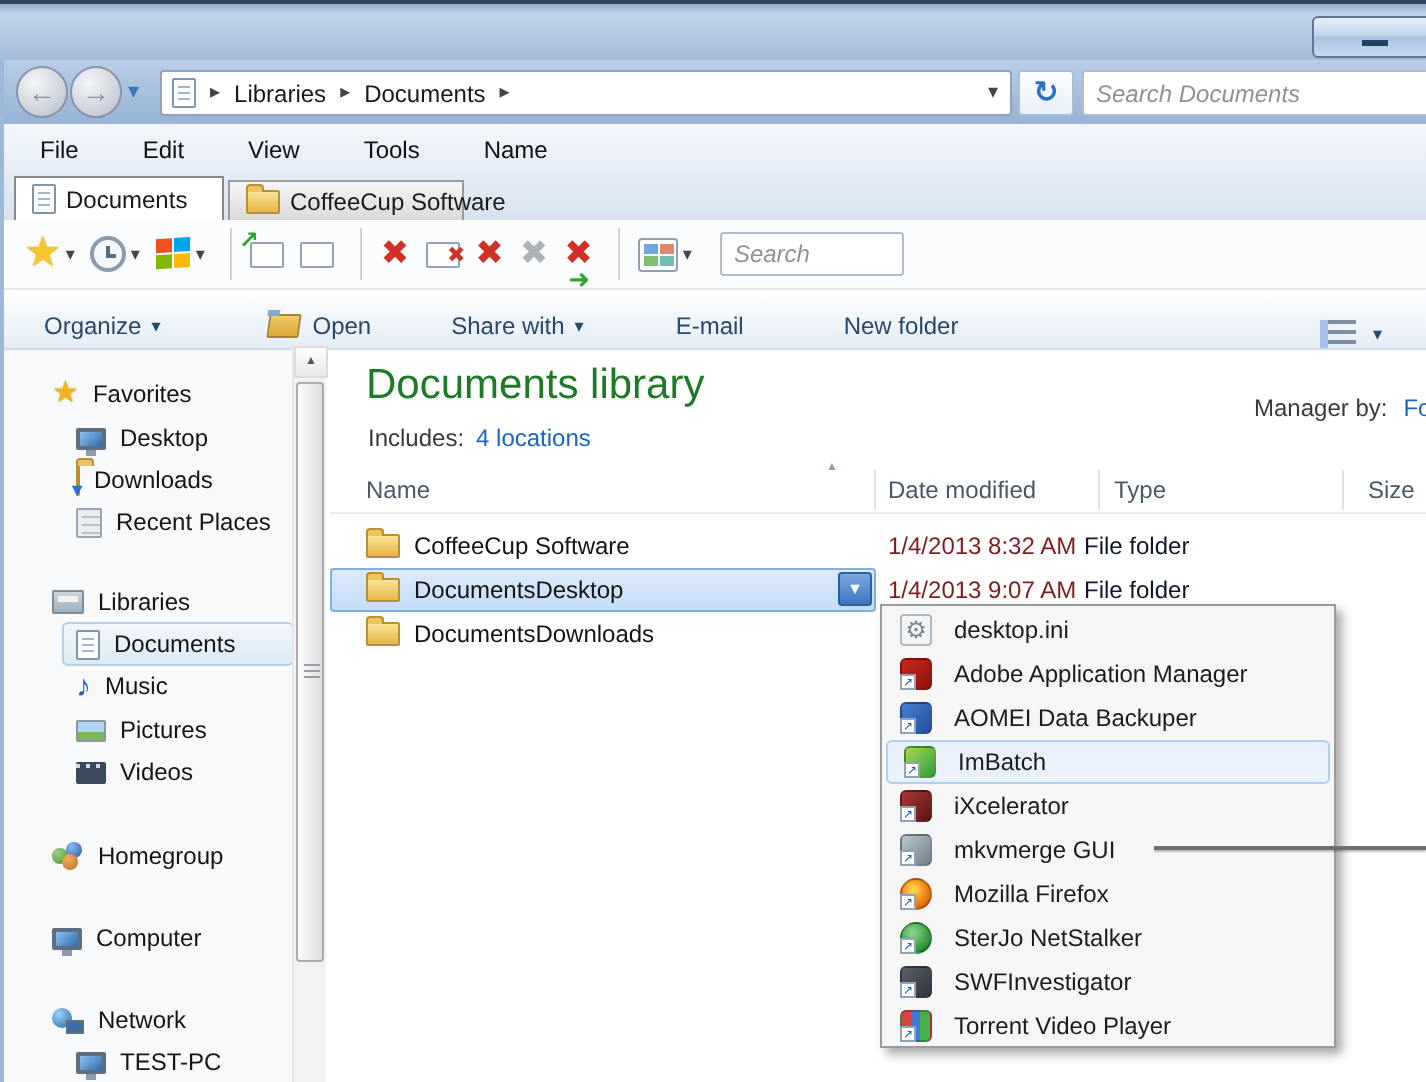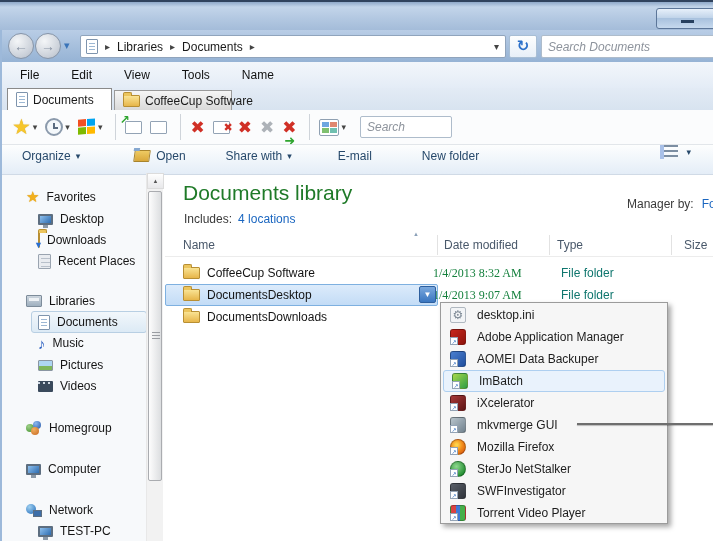--- a/index.html
+++ b/index.html
@@ -73,21 +73,21 @@
   .xg { font-size:17px; font-weight:bold; color:#d03026; font-family:"DejaVu Sans",sans-serif; line-height:18px; }
   .xg.sm { font-size:11px; position:absolute; right:-4px; bottom:-4px; }
   .xg.gray { color:#adb2b8; }
   .xmove { position:relative; } .xmove .mv { position:absolute; left:4px; bottom:-7px; color:#2fa52f; font-size:13px; font-weight:bold; font-family:"DejaVu Sans",sans-serif; }
   .grid-ic { width:20px; height:17px; border:1px solid #8fa0b2; border-radius:2px; background:#fff; display:grid; grid-template-columns:7px 7px; grid-template-rows:5px 5px; gap:1px; padding:2px; }
   .grid-ic i:nth-child(1){background:#6fa7e0} .grid-ic i:nth-child(2){background:#e0876f} .grid-ic i:nth-child(3){background:#7fc06f} .grid-ic i:nth-child(4){background:#6fc0b0}
   #tb-search-wrap { width:92px; height:22px; margin-left:8px; }
 
   
   #cmdbar { left:2px; top:145px; width:711px; height:30px; background:linear-gradient(#fdfefe,#eef4fa 60%,#e4edf7);
-    border-bottom:1px solid #d0dae6; display:flex; align-items:flex-start; color:#27496b; }
+    border-bottom:1px solid #d0dae6; display:flex; align-items:flex-end; color:#27496b; }
   .cmd { display:flex; align-items:center; padding:4px 8px; margin-right:10px; white-space:nowrap; }
   .cmd .drp { font-size:9px; margin-left:5px; color:#27496b; }
   .openfolder-ic { position:relative; width:16px; height:12px; background:linear-gradient(#eecb63,#d9a83a); border:1px solid #a8842c; border-radius:1px; transform:skewX(-8deg); margin-right:6px; }
   .openfolder-ic::before{ content:""; position:absolute; left:-2px; top:-3px; width:6px; height:3px; background:#86a8d0; }
   #cmd-view { position:absolute; right:22px; display:flex; align-items:center; }
   .details-ic { width:18px; height:14px; background:
      repeating-linear-gradient(#7c8ea2 0 2px, transparent 2px 5px); border-left:4px solid #a8c0e8; }
 
   
   #leftborder { left:0; top:30px; width:2px; height:511px; background:#9db9da; }
@@ -135,22 +135,22 @@
   #arrange .val { color:#1a66c0; margin-left:8px; }
 
   #col-headers { left:165px; top:233px; width:548px; height:24px; border-bottom:1px solid #ececec; color:#49586a; }
   .colh { position:absolute; top:5px; }
   .col-div { position:absolute; top:2px; width:1px; height:20px; background:#e2e2e2; }
   #sort-arrow { position:absolute; left:248px; top:-2px; font-size:6px; color:#8aa0b8; }
 
   .frow { position:absolute; left:165px; width:548px; height:22px; }
   .frow .fic { position:absolute; left:18px; top:5px; }
   .frow .fname { position:absolute; left:42px; top:4px; color:#141414; }
-  .frow .fdate { position:absolute; left:268px; top:4px; color:#15803d;font-family:Liberation Serif, serif; }
-  .frow .ftype { position:absolute; left:396px; top:4px; color:#0f766e; }
+  .frow .fdate { position:absolute; left:279px; top:4px; color:#7f1d1d; }
+  .frow .ftype { position:absolute; left:377px; top:4px; color:#0f172a; }
   #row-sel { position:absolute; left:165px; top:284px; width:273px; height:22px; border:1px solid #7eb0e0; border-radius:2px;
     background:linear-gradient(#dcebfb,#c3dcf6); }
   #drop-btn { position:absolute; left:419px; top:286px; width:17px; height:17px; border:1px solid #2d5f9e; border-radius:2px;
     background:linear-gradient(#7aa8dd,#3a76c0); color:#fff; font-size:8px; text-align:center; line-height:16px; }
 
   
   #popup { left:440px; top:302px; width:228px; height:222px; background:#f6f6f6; border:1px solid #9b9b9b;
     box-shadow:3px 3px 5px rgba(0,0,0,0.35); z-index:5; }
   .mitem { position:absolute; left:1px; width:224px; height:22px; display:flex; align-items:center; padding-left:8px; }
   .mitem .mlbl { margin-left:11px; color:#1c1c1c; white-space:nowrap; }

